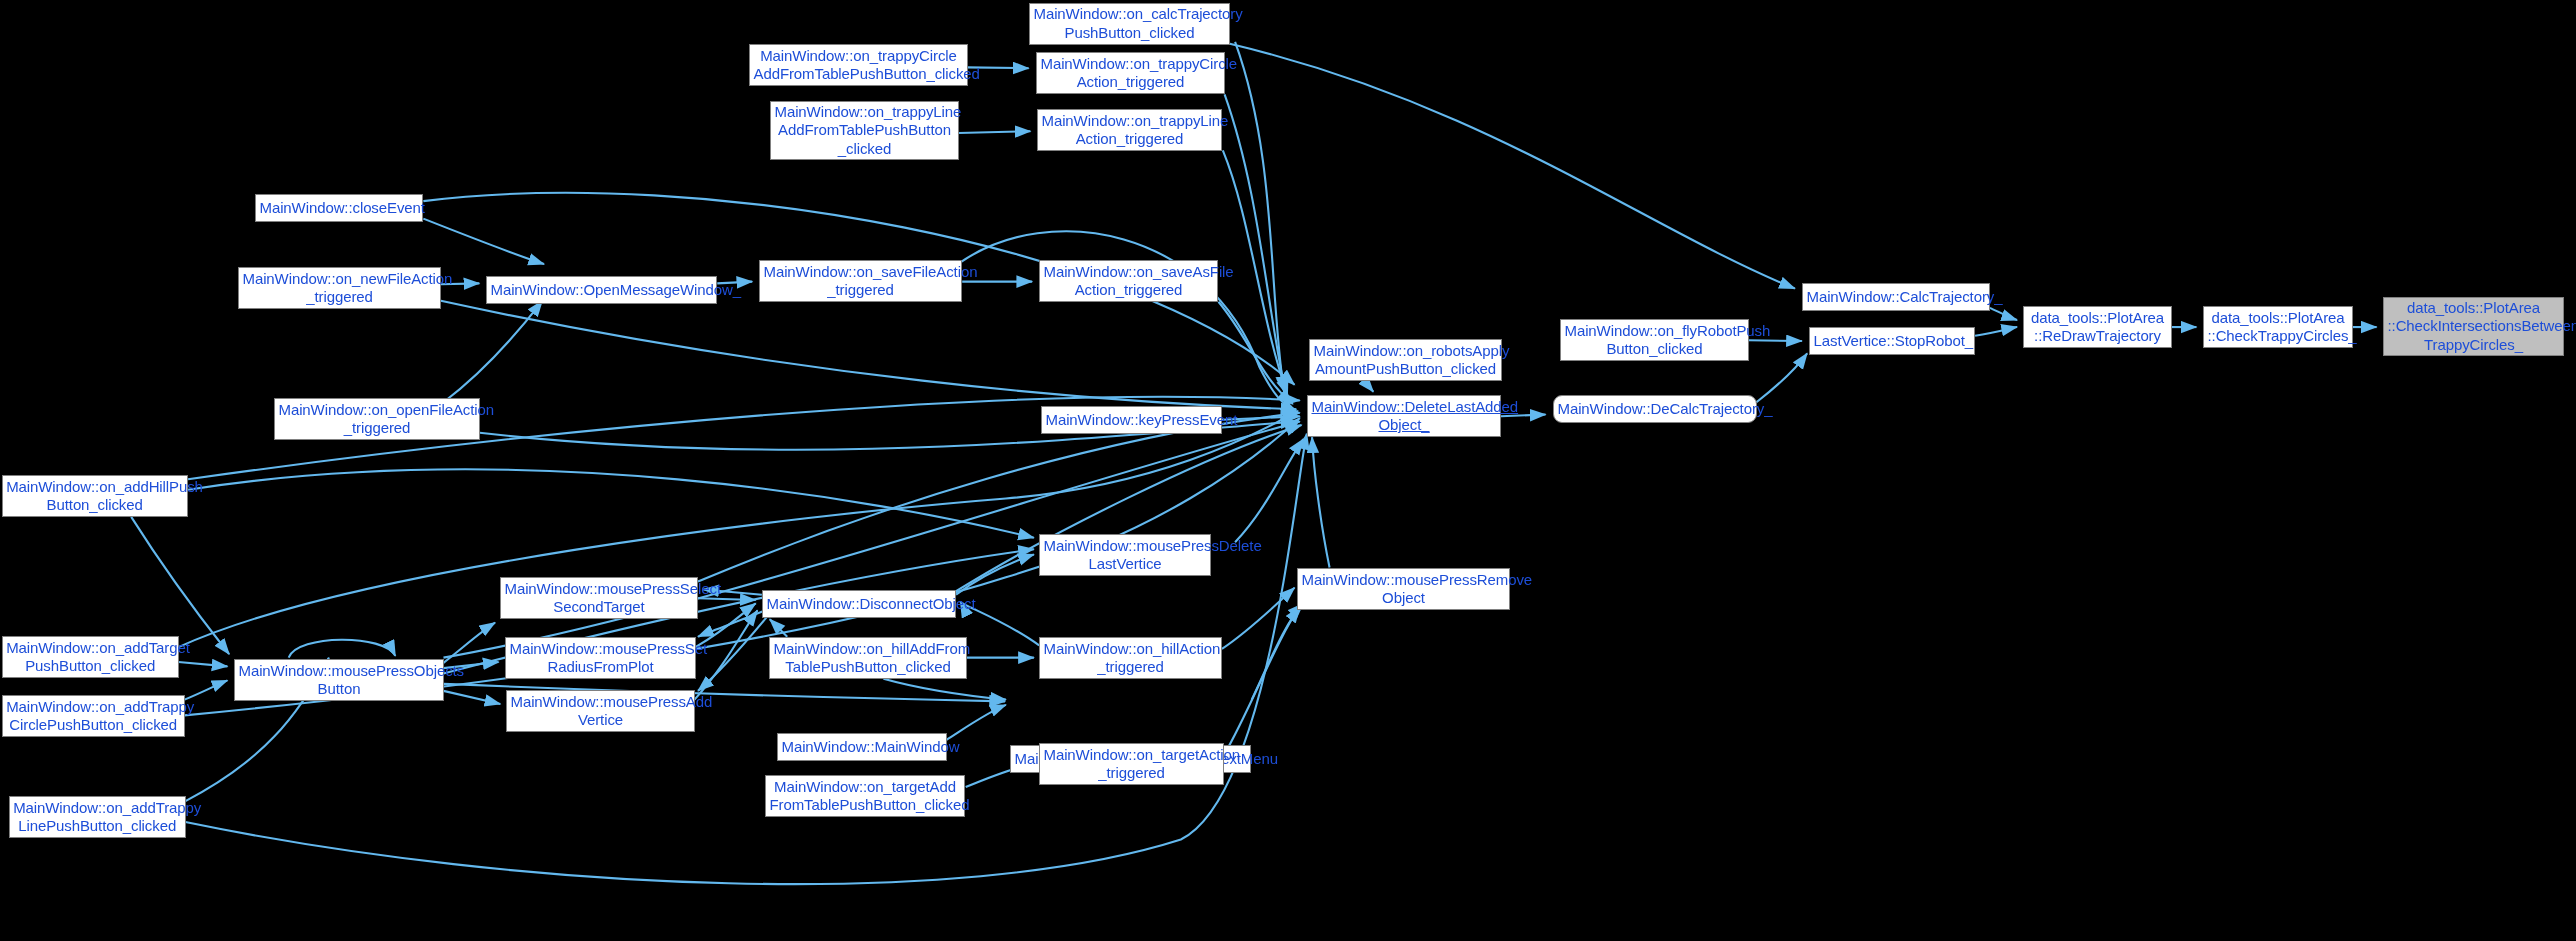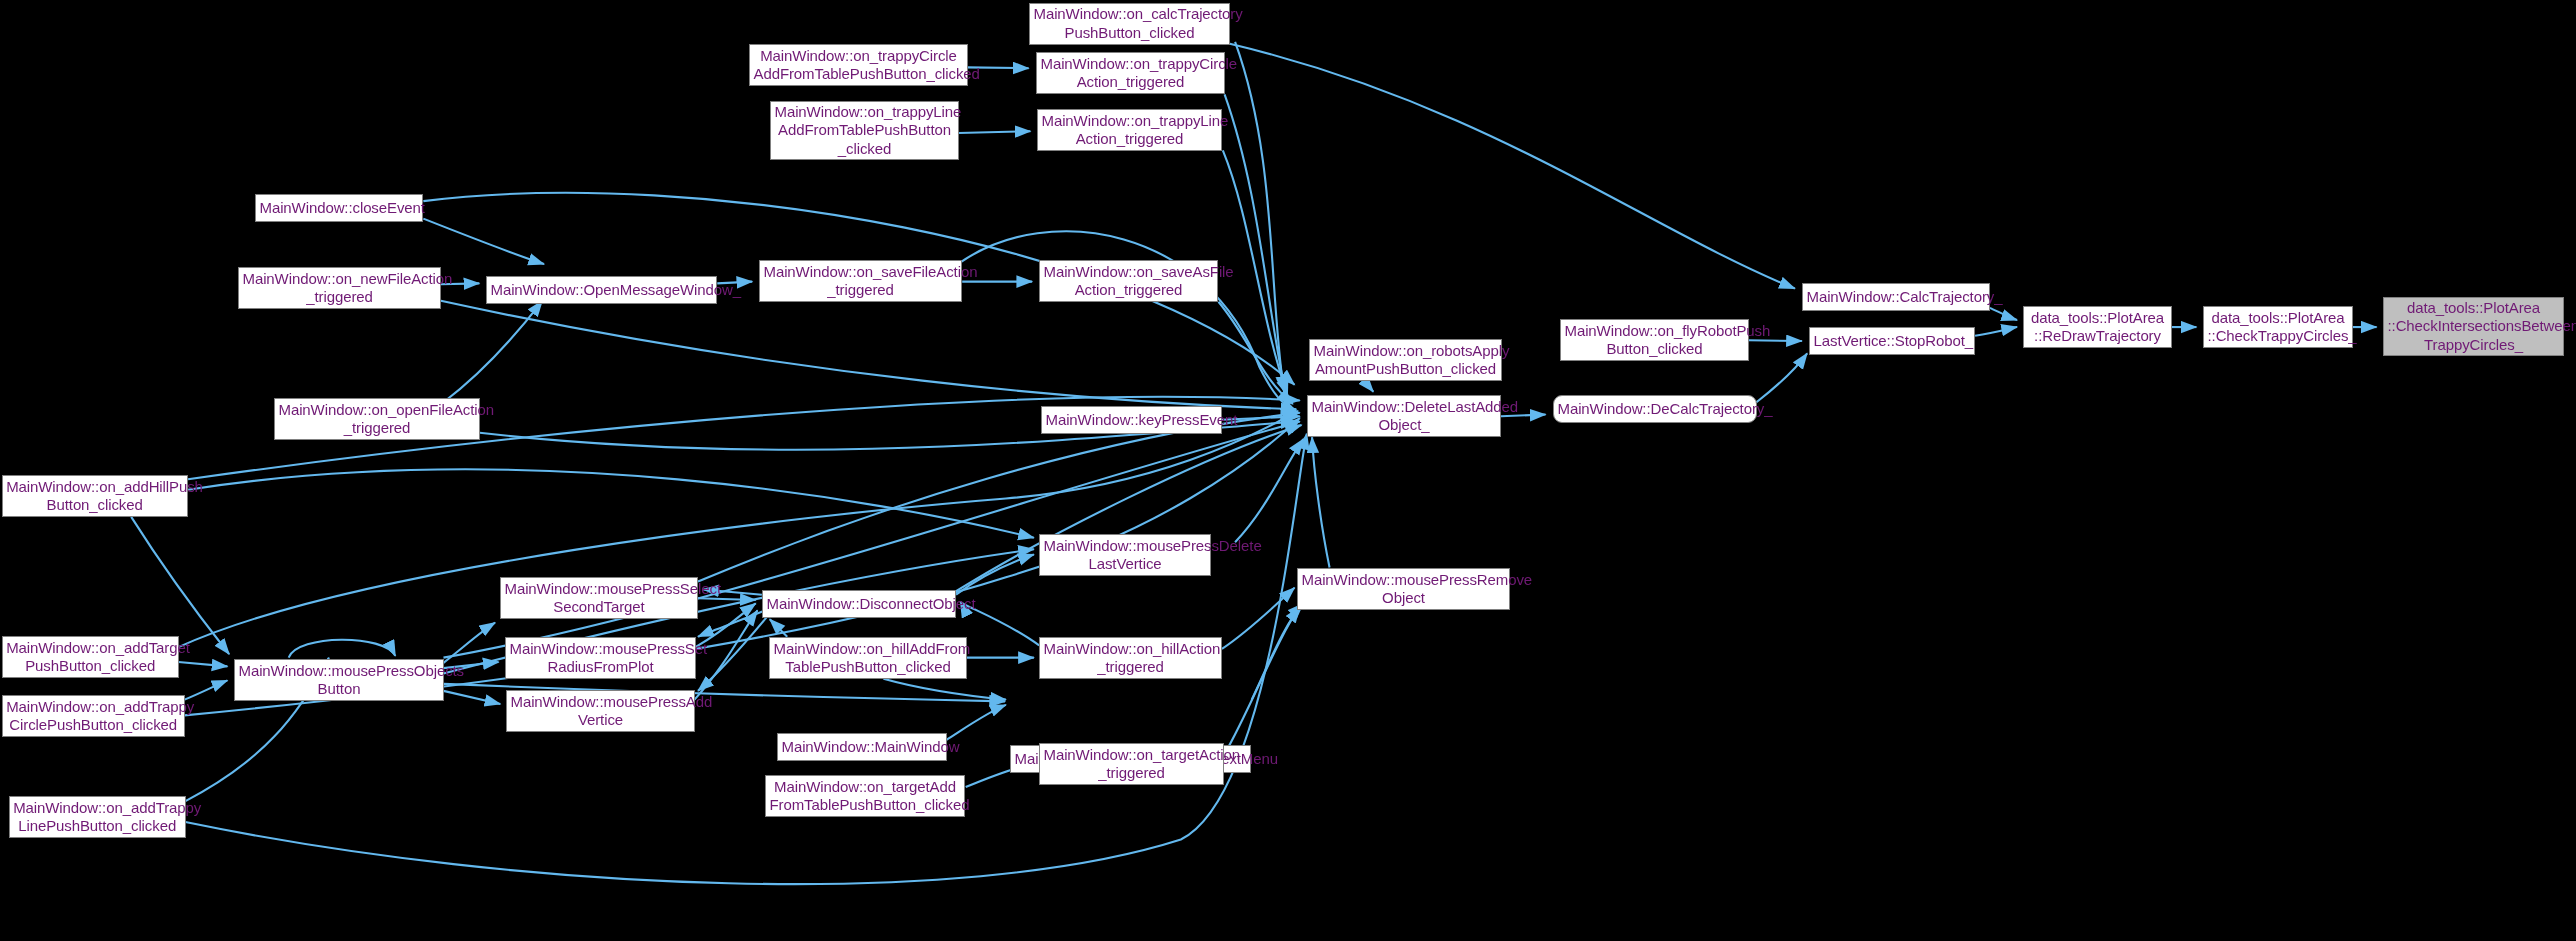--- a/index.html
+++ b/index.html
@@ -21,21 +21,21 @@
     top: 0;
     width: 2576px;
     height: 941px;
     pointer-events: none;
   }
   .node {
     position: absolute;
     box-sizing: border-box;
     background: #ffffff;
     border: 1.7px solid #808080;
-    color: #701a75;
+    color: #1d4ed8;
     font-size: 15px;
     line-height: 18.4px;
     text-align: center;
     display: flex;
     align-items: center;
     justify-content: center;
     white-space: pre-line;
     letter-spacing: -0.1px;
     z-index: 5;
   }
@@ -153,21 +153,21 @@
       <div class="node" style="left: 1802px; top: 283px; width: 188px; height: 28px;"><span class="node-label">MainWindow::CalcTrajectory_</span></div>
       <div class="node" style="left: 1809px; top: 327px; width: 166px; height: 28px;"><span class="node-label">LastVertice::StopRobot_</span></div>
       <div class="node" style="left: 2023px; top: 306px; width: 149px; height: 42px;"><span class="node-label">data_tools::PlotArea
 ::ReDrawTrajectory</span></div>
       <div class="node" style="left: 2203px; top: 306px; width: 150px; height: 42px;"><span class="node-label">data_tools::PlotArea
 ::CheckTrappyCircles_</span></div>
       <div class="node current" style="left: 2383px; top: 297px; width: 181px; height: 59px;"><span class="node-label">data_tools::PlotArea
 ::CheckIntersectionsBetween
 TrappyCircles_</span></div>
       <div class="node" style="left: 1041px; top: 406px; width: 181px; height: 28px;"><span class="node-label">MainWindow::keyPressEvent</span></div>
-      <div class="node" style="left: 1307px; top: 395px; width: 194px; height: 42px;"><span class="node-label">MainWindow::DeleteLastAdded
+      <div class="node" style="left: 1307px; top: 395px; width: 194px; height: 42px; text-decoration: underline;"><span class="node-label">MainWindow::DeleteLastAdded
 Object_</span></div>
       <div class="node" style="left: 1553px; top: 395px; width: 204px; height: 28px; border-radius: 9px;"><span class="node-label">MainWindow::DeCalcTrajectory_</span></div>
       <div class="node" style="left: 1.7px; top: 475px; width: 186px; height: 42px;"><span class="node-label">MainWindow::on_addHillPush
 Button_clicked</span></div>
       <div class="node" style="left: 1039px; top: 534px; width: 172px; height: 42px;"><span class="node-label">MainWindow::mousePressDelete
 LastVertice</span></div>
       <div class="node" style="left: 500px; top: 577px; width: 198px; height: 42px;"><span class="node-label">MainWindow::mousePressSelect
 SecondTarget</span></div>
       <div class="node" style="left: 762px; top: 590px; width: 194px; height: 28px;"><span class="node-label">MainWindow::DisconnectObject</span></div>
       <div class="node" style="left: 1297px; top: 568px; width: 213px; height: 42px;"><span class="node-label">MainWindow::mousePressRemove

